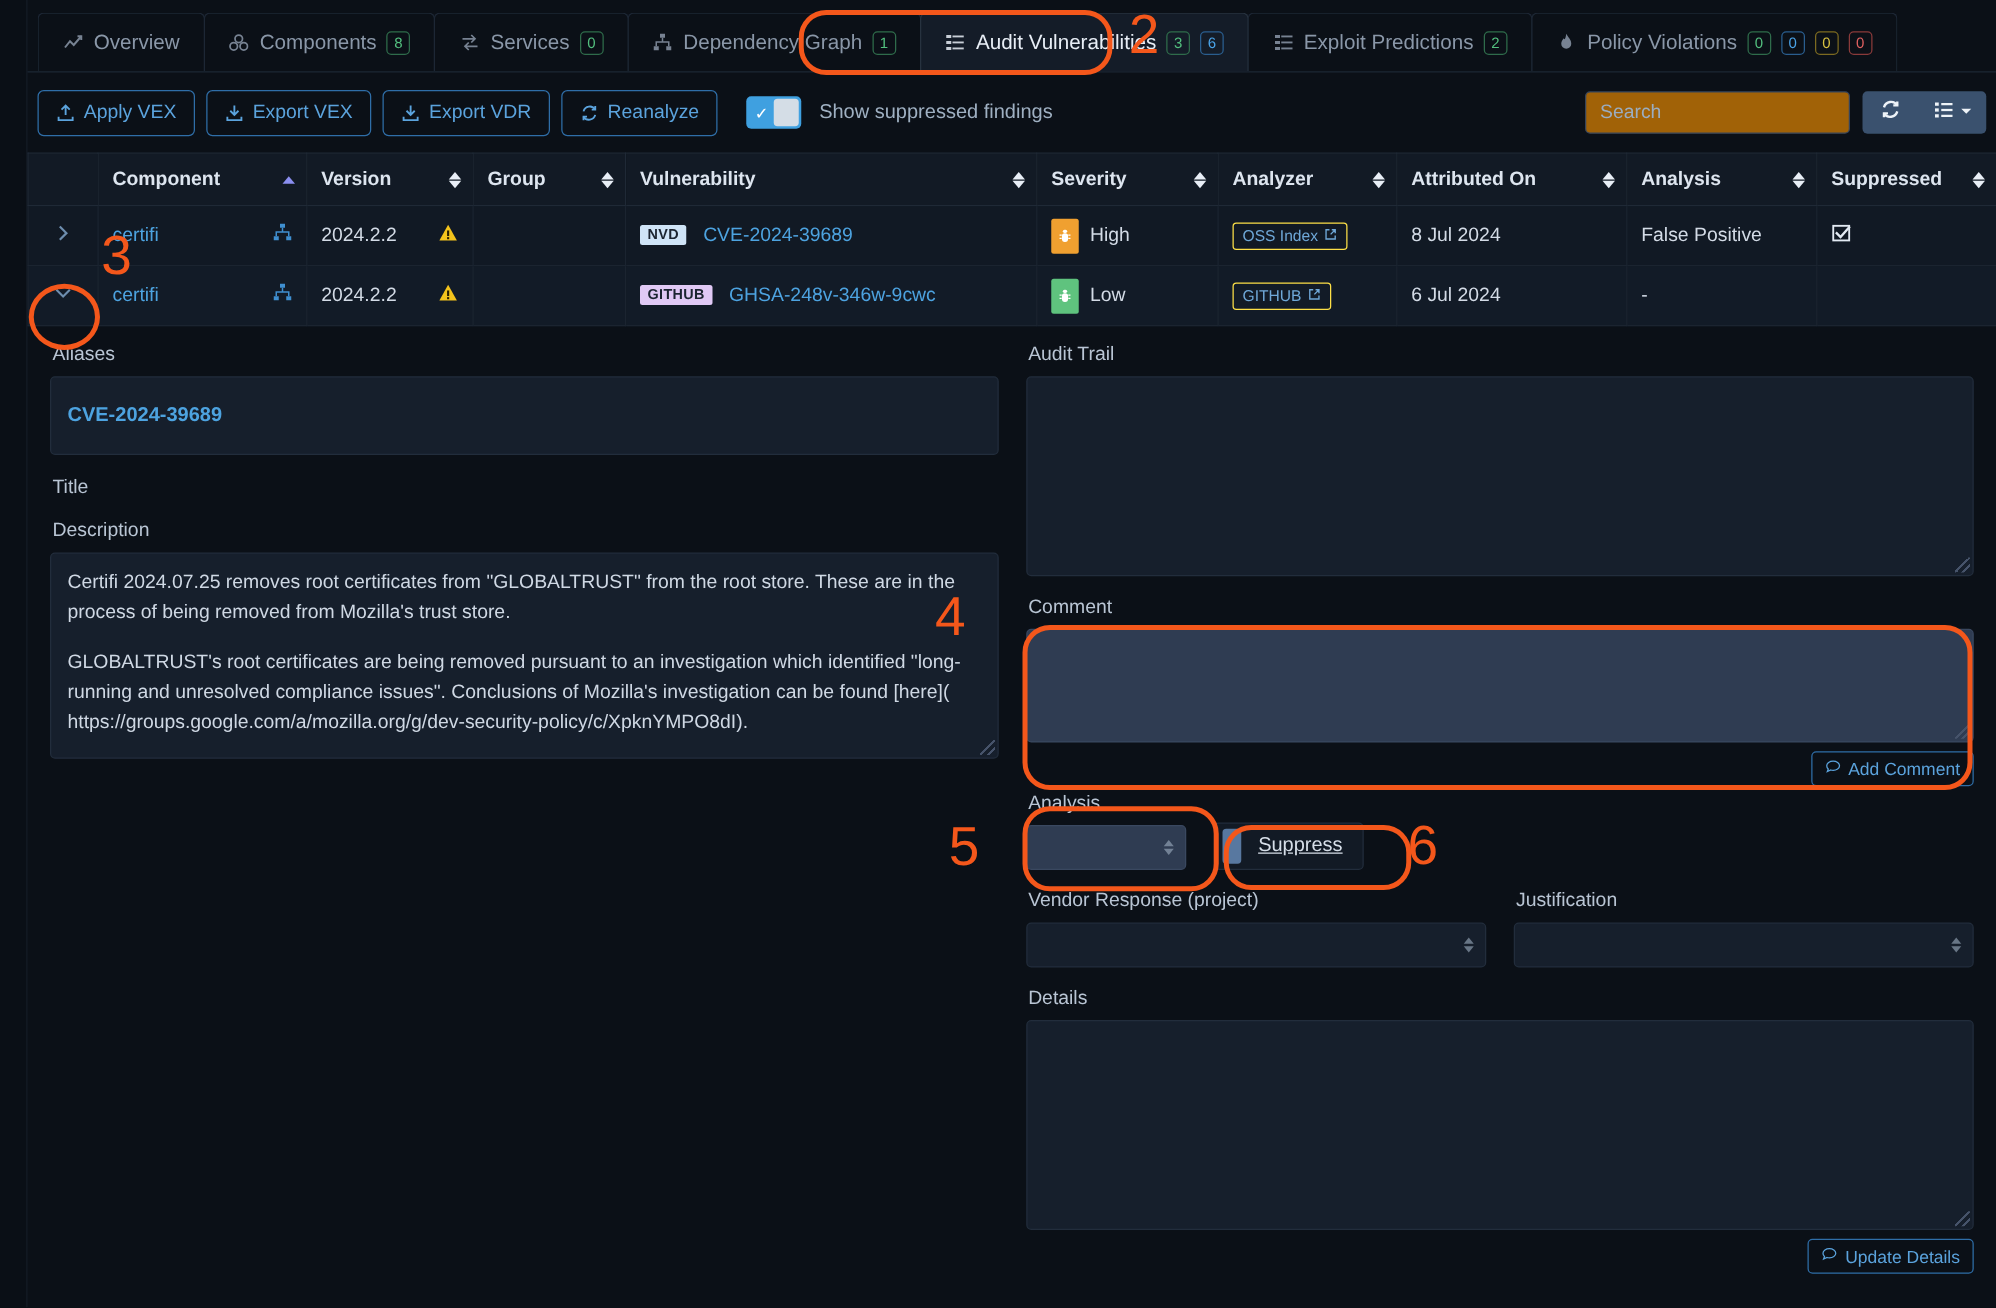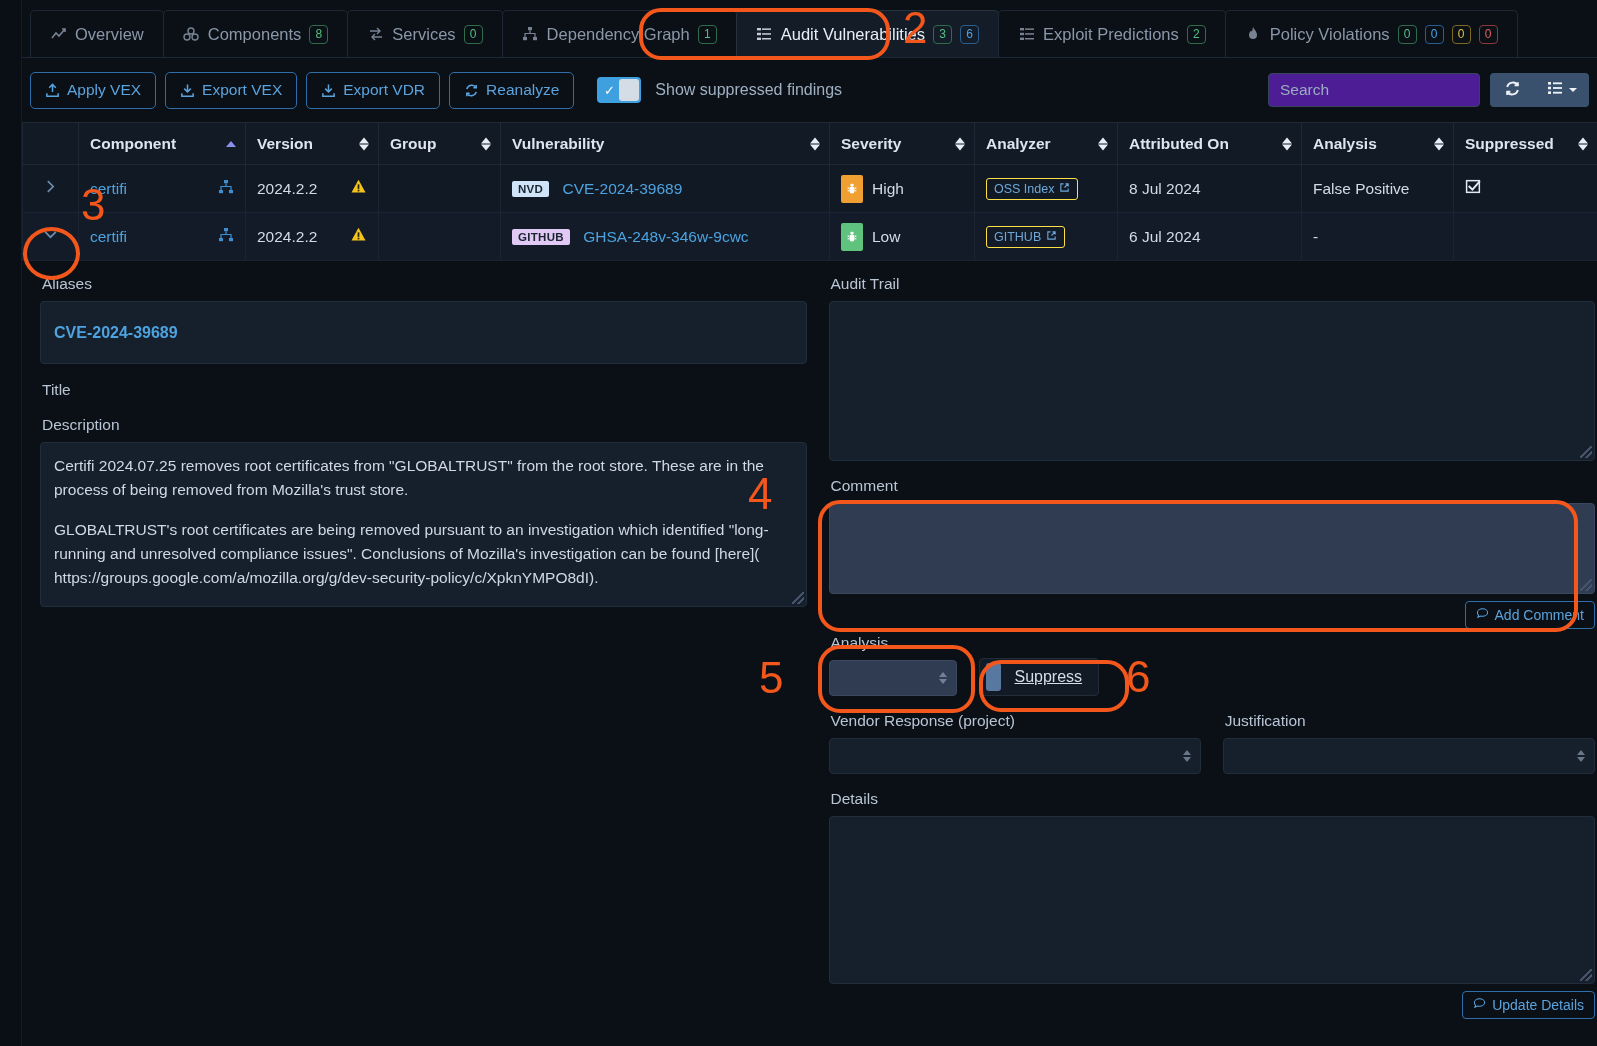--- a/index.html
+++ b/index.html
@@ -56,21 +56,21 @@
     position:relative; width:44px; height:26px; border-radius:4px;
     background:#3fa0e0; display:flex; align-items:center; padding:2px;
   }
   .switch .chk { color:#fff; font-size:13px; width:20px; text-align:center; line-height:1; }
   .switch .knob { width:20px; height:22px; border-radius:3px; background:#d4dde6; }
   .switch-label { margin-left:14px; color:#9fb0c2; font-size:16px; }
 
   .toolbar-right { margin-left:auto; display:flex; align-items:center; }
   .search {
     width:212px; height:34px; border-radius:4px;
-    background:#4c1d95; border:1px solid #36455c;
+    background:#a16207; border:1px solid #36455c;
     color:#d6dee8; font-size:15.5px; padding:0 11px;
   }
   .search::placeholder { color:#9badc0; }
   .viewbtns { display:flex; margin-left:10px; background:#3a516e; border-radius:4px; overflow:hidden; }
   .viewbtn { display:flex; align-items:center; justify-content:center; gap:5px; width:45px; height:34px; color:#eef3f8; }
   .viewbtn.wide { width:54px; }
 
   
   .tbl { width:100%; border-collapse:collapse; table-layout:fixed; }
   .tbl th {
@@ -111,21 +111,21 @@
   .sevicon.high { background:#f0a030; }
   .sevicon.low  { background:#5fc37e; }
 
   .analyzer-link {
     display:inline-flex; align-items:center; gap:5px;
     border:1px solid #fde047; border-radius:3px;
     padding:3px 7px; font-size:12.5px; color:#6fa8d8;
   }
 
   
-  .detail { display:flex; padding:14px 2px 0 18px; gap:22px; }
+  .detail { display:flex; padding:14px 18px 0 18px; gap:22px; }
   .col { flex:1; min-width:0; }
   .fld-label { font-size:15.5px; color:#b9c5d4; margin:0 0 8px 2px; }
   .box {
     background:#161f2c; border:1px solid #222d3c; border-radius:4px;
     color:#cfd8e4; font-size:15.5px; padding:11px 13px;
   }
   .aliases-box { min-height:63px; display:flex; align-items:center; }
   .alias-link { color:#4da3e0; font-weight:bold; font-size:16px; }
   .title-box { height:37px; padding:8px 13px; display:flex; align-items:center; }
   .desc-box { height:165px; line-height:1.55; overflow:hidden; }

